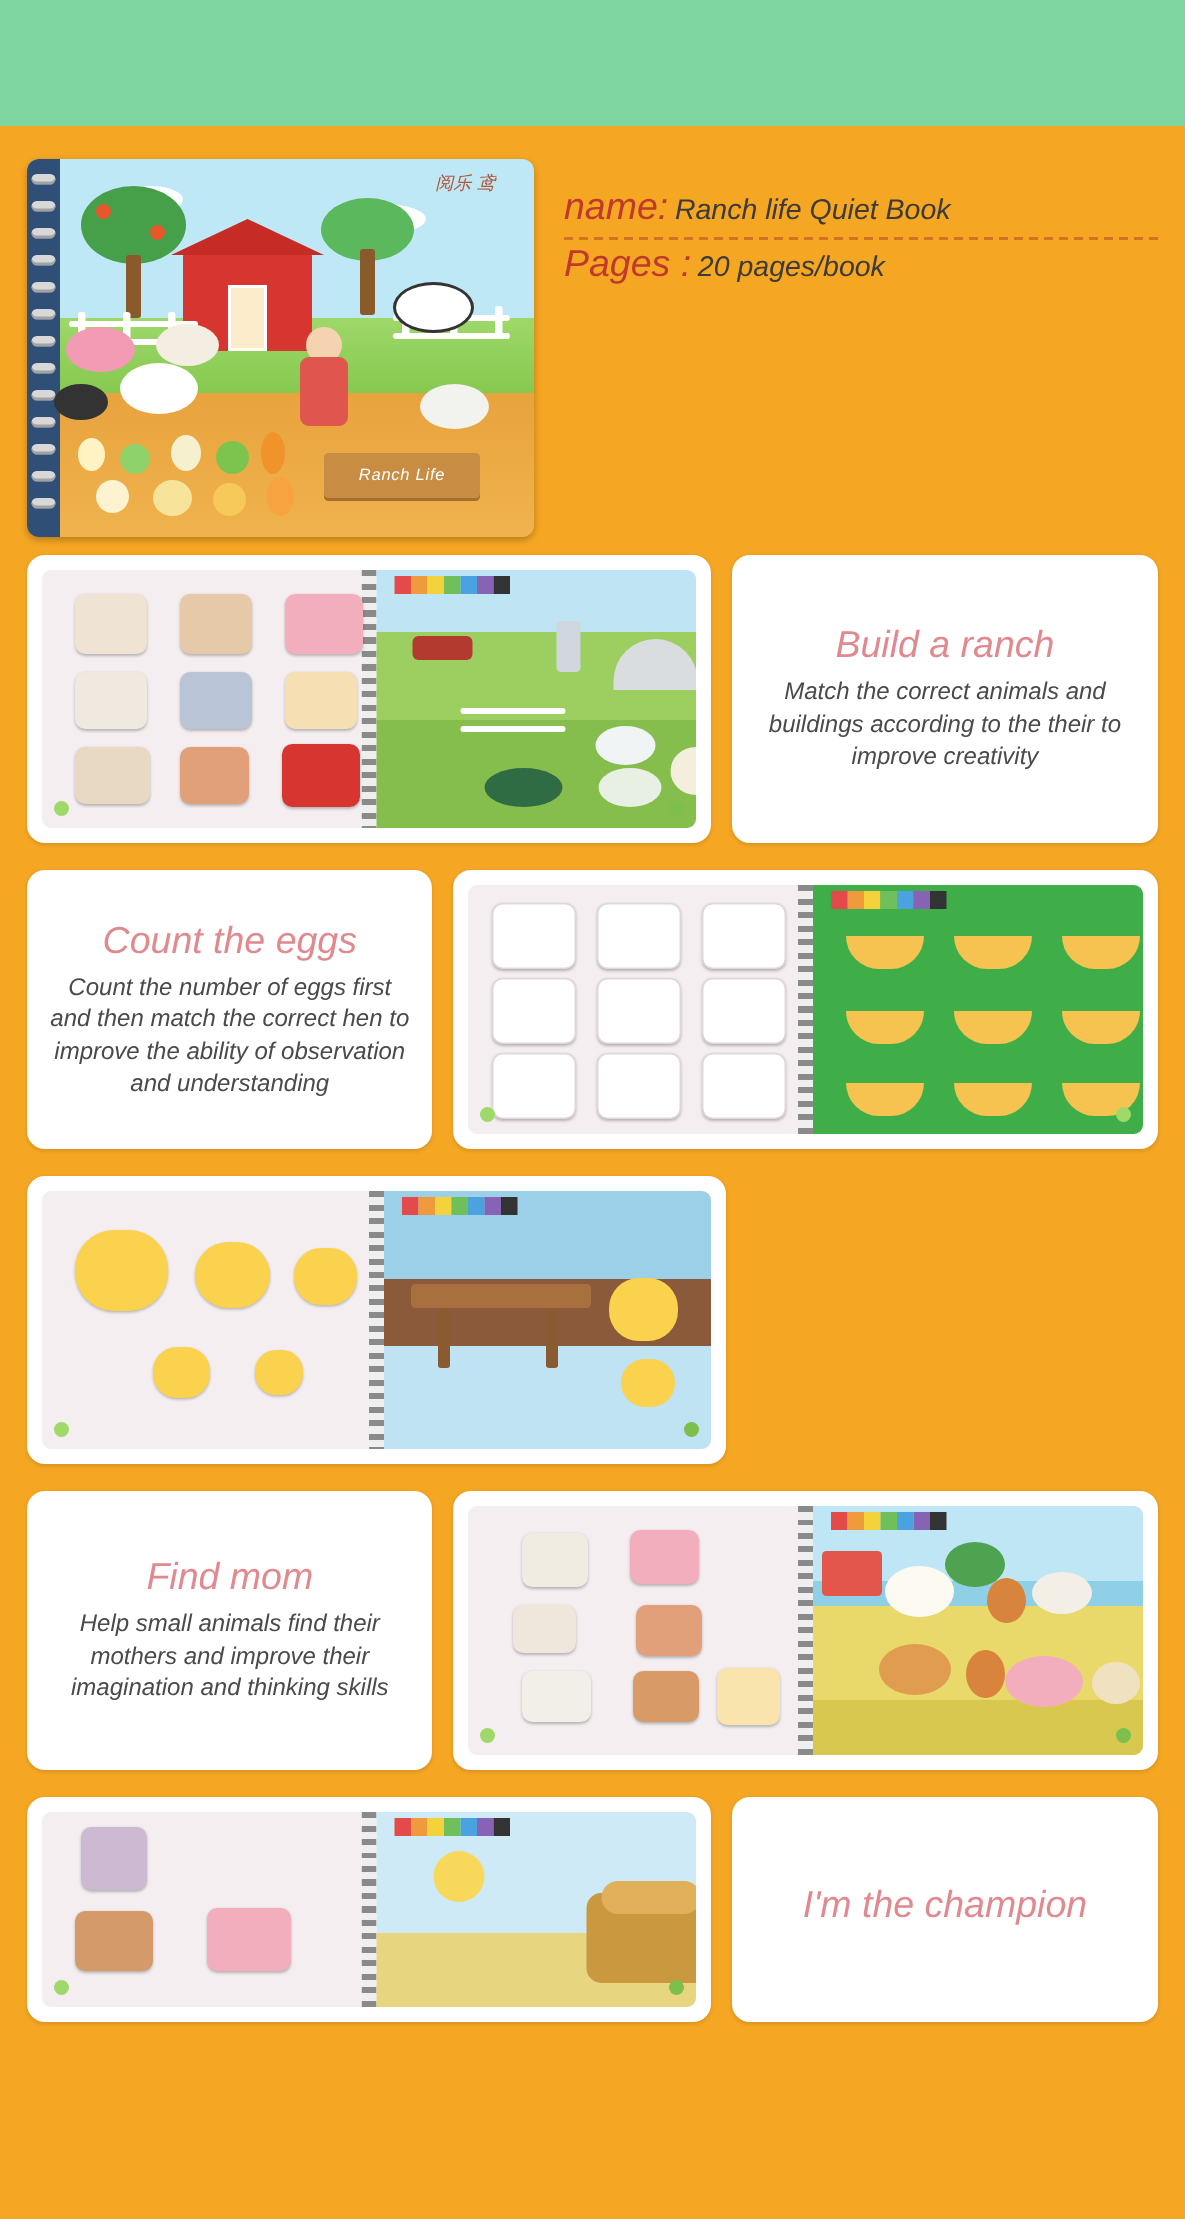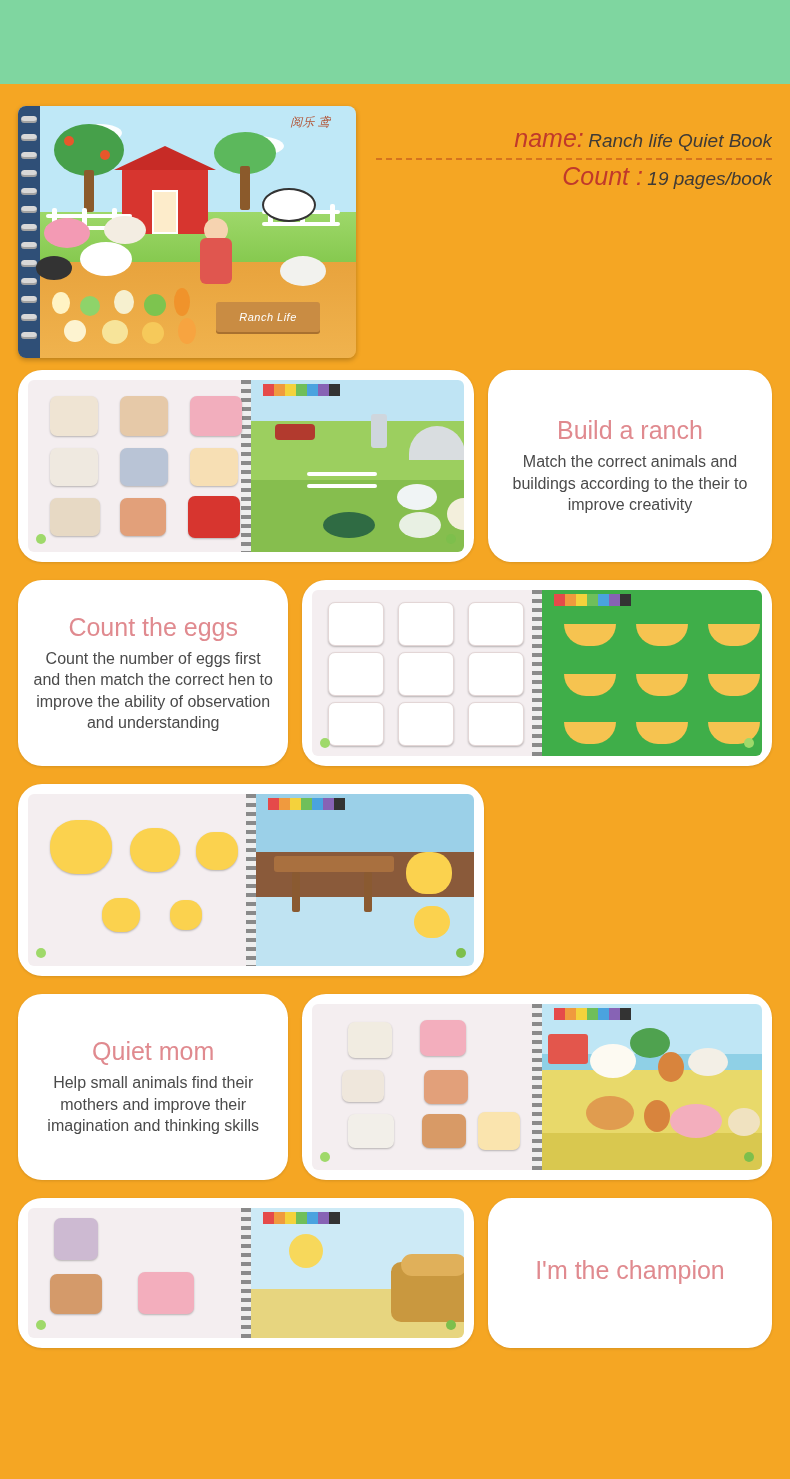--- a/index.html
+++ b/index.html
@@ -137,44 +137,44 @@
     flex: 1;
     padding-left: 18px;
     padding-top: 16px;
     box-sizing: border-box;
   }
   .spec-row {
     border-bottom: 2px dashed #d4731f;
     padding: 2px 0 5px 0;
     white-space: nowrap;
     overflow: hidden;
-    text-align: right;
   }
   .spec-row:last-child { border-bottom: none; }
   .spec-key {
     color: #c0392b;
     font-size: 25px;
     font-weight: 400;
   }
   .spec-val {
     color: #3e3a36;
     font-size: 19px;
   }
   
   .features { padding: 0 18px; }
   .row {
     display: flex;
     margin-bottom: 18px;
     align-items: stretch;
   }
   .card {
     background: #ffffff;
-    border-radius: 24px;
+    border-radius: 12px;
     box-sizing: border-box;
     box-shadow: 0 1px 3px rgba(0,0,0,0.12);
+    font-style: italic;
   }
   .card-text {
     padding: 12px 14px;
     display: flex;
     flex-direction: column;
     justify-content: center;
     align-items: center;
     text-align: center;
   }
   .card-title {
@@ -321,22 +321,22 @@
       <div class="cover-title">Ranch Life</div>
     </div>
   </div>
 
   <div class="spec-list">
     <div class="spec-row">
       <span class="spec-key">name:</span>
       <span class="spec-val">Ranch life Quiet Book</span>
     </div>
     <div class="spec-row">
-      <span class="spec-key">Count :</span>
-      <span class="spec-val">19 pages/book</span>
+      <span class="spec-key">Pages :</span>
+      <span class="spec-val">20 pages/book</span>
     </div>
   </div>
 </div>
 
 <div class="features">
 
   <div class="row r1">
     <div class="card card-img">
       <div class="spread">
         <div class="page-left">
@@ -457,21 +457,21 @@
           <div class="blob" style="left:158px;top:112px;width:36px;height:32px;background:#fbd24e;border-radius:16px;"></div>
           <div class="corner-dot" style="right:8px;bottom:8px;background:#7dbf4c;"></div>
         </div>
       </div>
     </div>
     <div class="gap"></div>
   </div>
 
   <div class="row r4">
     <div class="card card-text">
-      <div class="card-title">Quiet mom</div>
+      <div class="card-title">Find mom</div>
       <div class="card-desc">Help small animals find their mothers and improve their imagination and thinking skills</div>
     </div>
     <div class="gap"></div>
     <div class="card card-img">
       <div class="spread">
         <div class="page-left">
           <div class="chip" style="left:36px;top:18px;width:44px;height:36px;background:#f1ece1;"></div>
           <div class="chip" style="left:108px;top:16px;width:46px;height:36px;background:#f3aebd;"></div>
           <div class="chip" style="left:30px;top:66px;width:42px;height:32px;background:#efe7dc;"></div>
           <div class="chip" style="left:112px;top:66px;width:44px;height:34px;background:#e2a07a;"></div>

